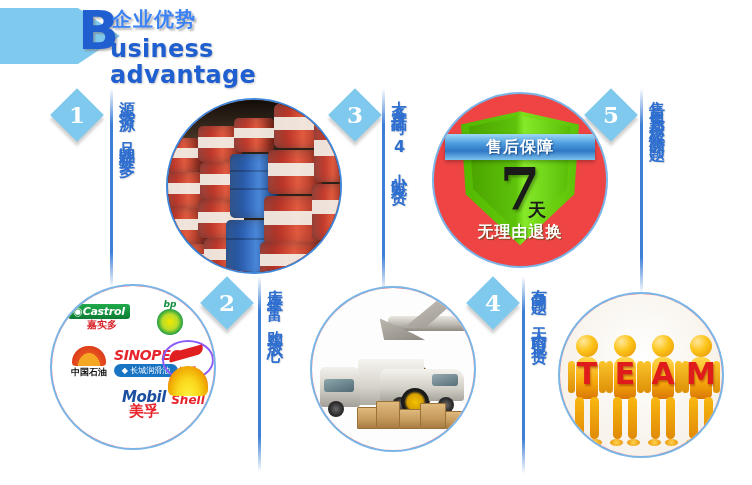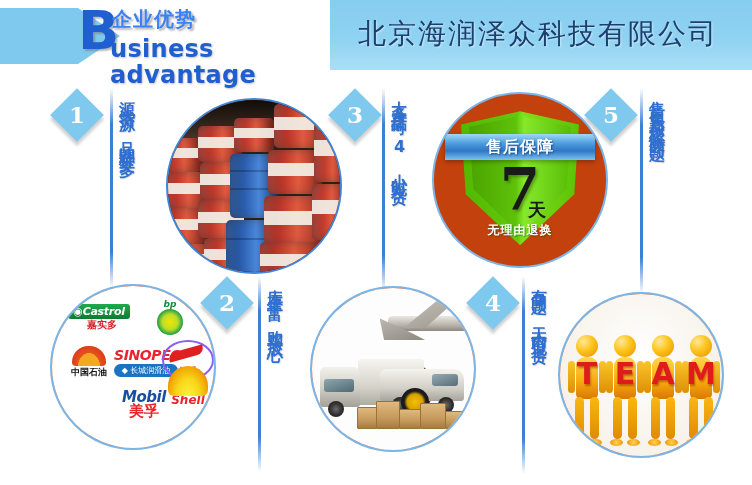--- a/index.html
+++ b/index.html
@@ -41,21 +41,21 @@
      background:linear-gradient(180deg,rgba(80,150,230,0) 0%,#3d7fd6 18%,#3d7fd6 82%,rgba(80,150,230,0) 100%);
      border-radius:2px;}
 
   .vtext{position:absolute;writing-mode:vertical-rl;text-orientation:upright;
      color:#2f6fd0;font-size:16px;font-weight:bold;letter-spacing:5px;
      font-family:"DejaVu Sans","Liberation Sans",sans-serif;
      text-shadow:1px 1px 1px rgba(180,180,180,.4);white-space:nowrap;}
 
   
   .circ{position:absolute;border-radius:50%;overflow:hidden;
-     border:2px solid #3f86d8;background:#c2410c;}
+     border:2px solid #3f86d8;background:#ef4444;}
   .circ.soft{border:2px solid #7ab5e8;}
 
   
   .drums{width:100%;height:100%;position:relative;background:#2b2118;}
   .drum{position:absolute;border-radius:5px;
      box-shadow:inset -6px 0 10px rgba(0,0,0,.35), inset 6px 0 8px rgba(255,255,255,.12);}
   .drum.red{background:linear-gradient(90deg,#8d2b22 0%,#c0392b 30%,#e05a3f 55%,#a02f22 100%);}
   .drum.blue{background:linear-gradient(90deg,#18407e 0%,#2f63b5 35%,#4a86d8 60%,#1d4580 100%);}
   .drum .band{position:absolute;left:0;right:0;background:#f2efe6;opacity:.93;}
   .drum .rib{position:absolute;left:0;right:0;height:2px;background:rgba(0,0,0,.22);}
@@ -116,21 +116,21 @@
      display:flex;align-items:center;justify-content:center;}
   .ribbon span{color:#fff;font-size:16px;font-weight:bold;letter-spacing:1px;
      text-shadow:1px 1px 2px rgba(0,40,90,.65);}
   .shield-7{position:absolute;left:50%;top:66px;transform:translateX(-50%);
      color:#1a1a1a;font-size:58px;line-height:58px;font-weight:bold;
      font-family:"DejaVu Serif","Liberation Serif",serif;
      text-shadow:2px 2px 3px rgba(0,0,0,.3);}
   .shield-day{position:absolute;left:50%;top:104px;margin-left:8px;
      color:#1a1a1a;font-size:18px;font-weight:bold;}
   .shield-sub{position:absolute;left:50%;top:128px;transform:translateX(-50%);
-     color:#fff;font-size:12px;font-weight:bold;letter-spacing:1px;white-space:nowrap;
+     color:#fff;font-size:16px;font-weight:bold;letter-spacing:1px;white-space:nowrap;
      text-shadow:1px 1px 1px rgba(0,70,0,.5);}
 
   
   .logi{width:100%;height:100%;position:relative;background:#fdfdfd;}
   .plane{position:absolute;left:38%;top:10%;width:96px;height:34px;}
   .plane-body{position:absolute;left:14px;top:12px;width:84px;height:15px;border-radius:8px 18px 8px 8px;
      background:linear-gradient(180deg,#e9e7e2 0%,#b9b5ac 60%,#8e8a82 100%);}
   .plane-wing{position:absolute;left:30px;top:-16px;width:62px;height:40px;
      background:linear-gradient(160deg,#cfcbc2 0%,#9a958c 100%);
      clip-path:polygon(0 100%, 78% 0, 100% 10%, 34% 100%);}
@@ -198,23 +198,20 @@
 
 <div id="stage">
 
   <div class="hdr">
     <div class="hdr-arrow"></div>
     <div class="logo-wrap">
       <div class="logo-B">B</div>
       <div class="logo-cn">企业优势</div>
       <div class="logo-en">usiness advantage</div>
     </div>
-    <div class="hdr-panel">
-      <div class="hdr-company">北京海润泽众科技有限公司</div>
-    </div>
   </div>
 
   <div class="badge" style="left:58px;top:96px;">
     <span>1</span>
   </div>
   <div class="vline" style="left:110px;top:88px;height:200px;"></div>
   <div class="vtext" style="left:116px;top:88px;height:196px;">源头货源，品牌种类多</div>
 
   <div class="circ" style="left:166px;top:98px;width:172px;height:172px;">
     <div class="drums">

